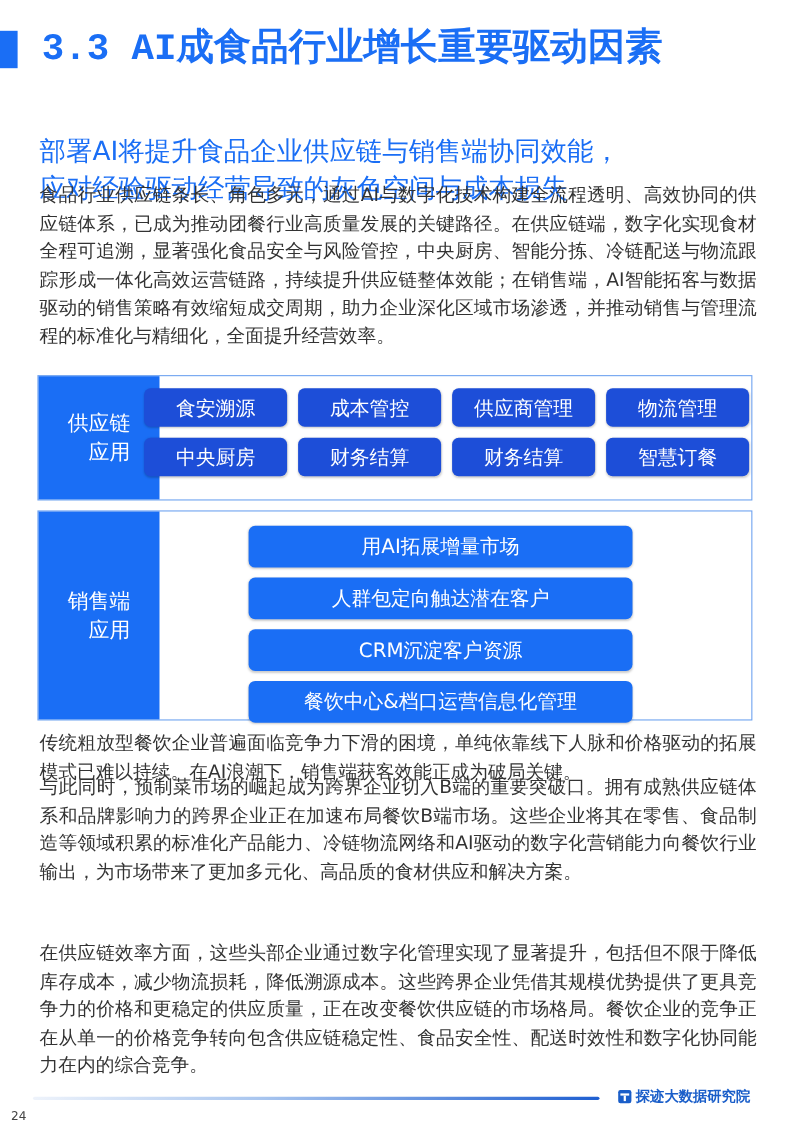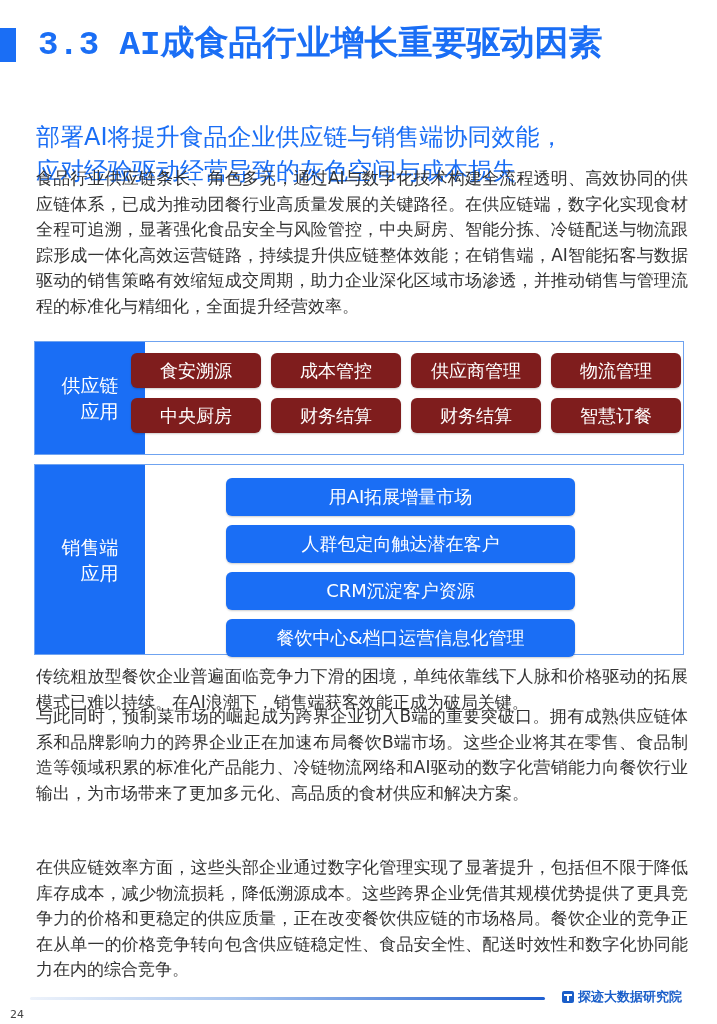--- a/index.html
+++ b/index.html
@@ -37,21 +37,21 @@
     position: absolute; left: 0; top: 0; bottom: 0; width: 110px; background: #1a6ef5; color: #fff;
     display: flex; align-items: center; justify-content: center; text-align: right;
     font-size: 19px; line-height: 26px;
   }
   .panel-label span { display: block; }
   .chip-grid {
     position: absolute; left: 96px; top: 11px; display: grid;
     grid-template-columns: repeat(4, 130px); grid-auto-rows: 35px; column-gap: 10px; row-gap: 10px;
   }
   .chip {
-    background: #7f1d1d; color: #fff; border-radius: 6px; display: flex; align-items: center;
+    background: #1d4ed8; color: #fff; border-radius: 6px; display: flex; align-items: center;
     justify-content: center; font-size: 18px; box-shadow: 0 1px 2px rgba(0,0,0,0.2);
   }
   .sales-list {
     position: absolute; left: 191px; top: 13px; width: 349px; display: flex; flex-direction: column; gap: 9px;
   }
   .sales-item {
     height: 38px; background: #1a6ef5; color: #fff; border-radius: 6px; display: flex; align-items: center;
     justify-content: center; font-size: 18px; box-shadow: 0 1px 2px rgba(0,0,0,0.2);
   }
   .footer-num {

